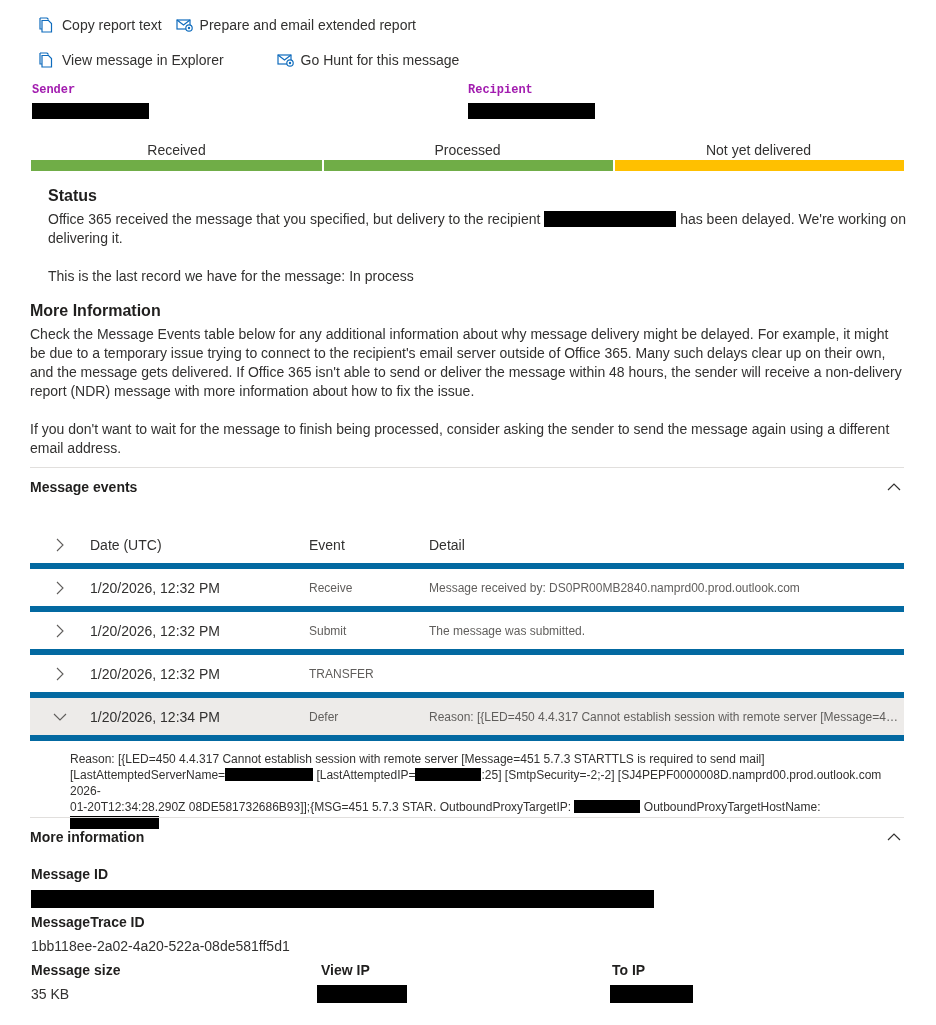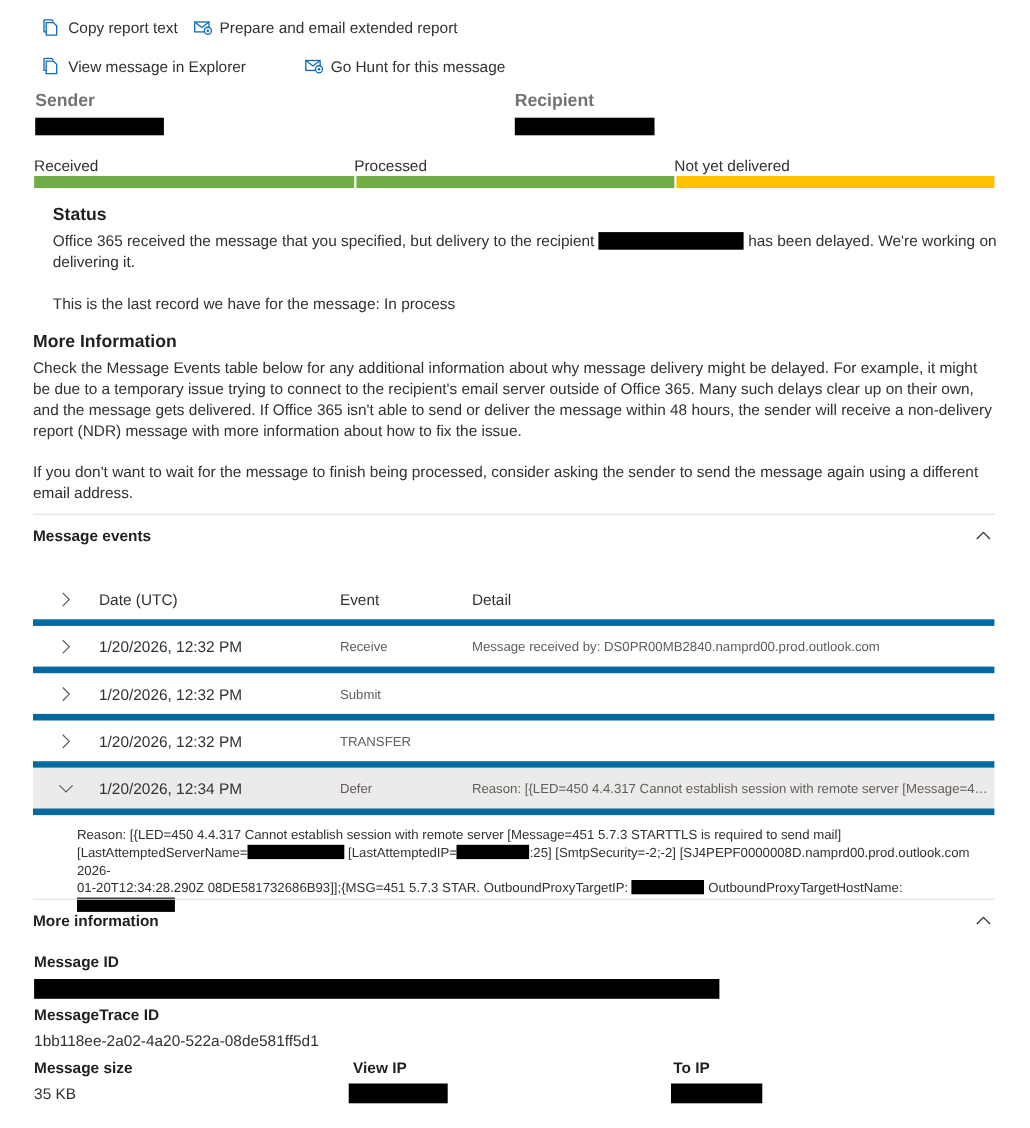--- a/index.html
+++ b/index.html
@@ -3,28 +3,28 @@
 <meta charset="utf-8">
 <style>
   * { box-sizing: border-box; margin: 0; padding: 0; }
   html, body { width: 936px; height: 1025px; background: #ffffff; overflow: hidden; }
   body { font-family: "Liberation Sans", "DejaVu Sans", sans-serif; color: #323130; font-size: 13.5px; position: relative; }
 
   .actions-row { position: absolute; left: 38px; display: flex; align-items: center; height: 22px; }
   .action { display: flex; align-items: center; margin-right: 14px; cursor: pointer; color: #323130; font-size: 14px; }
   .action .ico { width: 18px; height: 18px; margin-right: 6px; display: inline-flex; align-items: center; justify-content: center; }
 
-  .label-bold { font-weight: 700; font-size: 16px; color: #737373; }
+  .label-bold { font-weight: 700; font-size: 12px; color: #a21caf; font-family: Liberation Mono, monospace; }
   .redact { background: #000; display: inline-block; }
 
   .field { position: absolute; }
   .field .label-bold { display: block; }
 
   .progress { position: absolute; left: 31px; top: 141px; width: 873px; display: flex; }
-  .stage { flex: 1; }
+  .stage { flex: 1; text-align: center; }
   .stage .stage-label { font-size: 14px; color: #323130; height: 18px; line-height: 18px; }
   .stage .bar { height: 11px; margin-top: 1px; }
   .stage + .stage .bar { margin-left: 2px; }
 
   .section-title { font-weight: 700; font-size: 16px; color: #201f1e; }
   .para { font-size: 14px; line-height: 19px; color: #323130; }
 
   .divider { position: absolute; left: 30px; width: 874px; height: 1px; background: #e1dfdd; }
 
   .collapsible-header { position: absolute; left: 30px; width: 874px; display: flex; justify-content: space-between; align-items: center; }
@@ -173,20 +173,21 @@
   </div>
 
   <div class="ev-row">
     <div class="c-exp">
       <svg width="8" height="14" viewBox="0 0 8 14">
           <path d="M1 1l6 6-6 6" fill="none" stroke="#605e5c" stroke-width="1.1"></path>
         </svg>
     </div>
     <div class="c-date">1/20/2026, 12:32 PM</div>
     <div class="c-event">Submit</div>
+    <div class="c-detail">The message was submitted.</div>
   </div>
 
   <div class="ev-row">
     <div class="c-exp">
       <svg width="8" height="14" viewBox="0 0 8 14">
           <path d="M1 1l6 6-6 6" fill="none" stroke="#605e5c" stroke-width="1.1"></path>
         </svg>
     </div>
     <div class="c-date">1/20/2026, 12:32 PM</div>
     <div class="c-event">TRANSFER</div>

